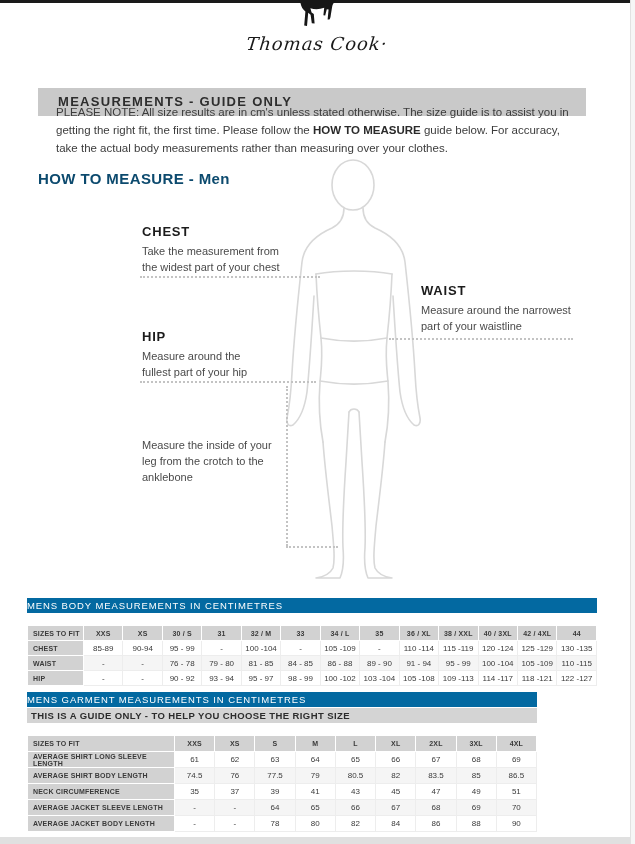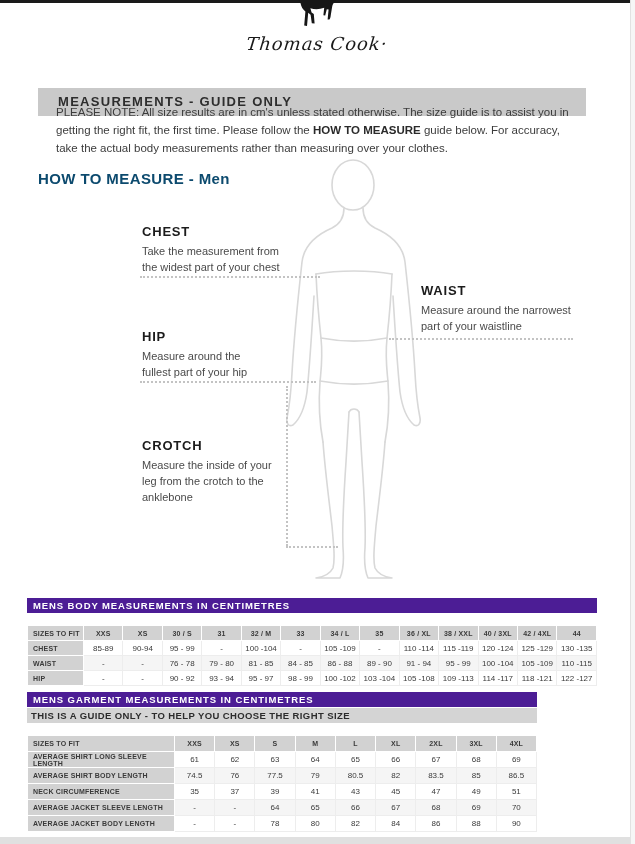--- a/index.html
+++ b/index.html
@@ -39,22 +39,22 @@
   .dotline-v{position:absolute;border-left:2px dotted #c3c3c3;width:0;}
   .dl-chest{left:140px;top:276px;width:180px;}
   .dl-waist{left:389px;top:338px;width:184px;}
   .dl-hip{left:140px;top:381px;width:176px;}
   .dl-crotch-v{left:286px;top:386px;height:160px;}
   .dl-crotch-h{left:286px;top:546px;width:52px;}
   
   .tbl{position:absolute;}
   .tbl1{left:27px;top:598px;width:570px;}
   .tbl2{left:27px;top:692px;width:510px;}
-  .tbl-title{background:#4c1d95;color:#ffffff;font-size:9.5px;font-weight:bold;
-      letter-spacing:0.9px;height:15px;line-height:15px;padding-left:6px;}
+  .tbl-title{background:#0369a1;color:#ffffff;font-size:9.5px;font-weight:normal;
+      letter-spacing:0.9px;height:15px;line-height:15px;}
   .tbl-sub{background:#d4d4d4;color:#2c2c2c;font-size:9.5px;font-weight:bold;
       letter-spacing:0.4px;height:15px;line-height:15px;padding-left:4px;margin-top:1px;}
   table{width:100%;border-collapse:collapse;table-layout:fixed;margin-top:12px;}
   th,td{padding:0;height:14px;text-align:center;vertical-align:middle;}
   th{background:#d2d2d2;color:#3a3a3a;font-size:7px;font-weight:bold;letter-spacing:0.2px;
      border:1px solid #ffffff;}
   th.label-col{text-align:left;padding-left:5px;}
   td.row-label{background:#d2d2d2;color:#3a3a3a;font-size:7px;font-weight:bold;text-align:left;
      padding-left:5px;border:1px solid #ffffff;letter-spacing:0.2px;}
   td.cell{background:#ffffff;font-size:8px;color:#3a3a3a;border:1px solid #ededed;}
@@ -108,21 +108,20 @@
     <p class="c-name">WAIST</p>
     <p class="c-desc">Measure around the narrowest
 part of  your waistline</p>
   </div>
   <div class="callout co-hip">
     <p class="c-name">HIP</p>
     <p class="c-desc">Measure around the
 fullest part of your hip</p>
   </div>
   <div class="callout co-crotch">
-    <p class="c-name">CROTCH</p>
     <p class="c-desc">Measure the inside of your
 leg from the crotch to the
 anklebone</p>
   </div>
 
   <div class="dotline-h dl-chest"></div>
   <div class="dotline-h dl-waist"></div>
   <div class="dotline-h dl-hip"></div>
   <div class="dotline-v dl-crotch-v"></div>
   <div class="dotline-h dl-crotch-h"></div>

